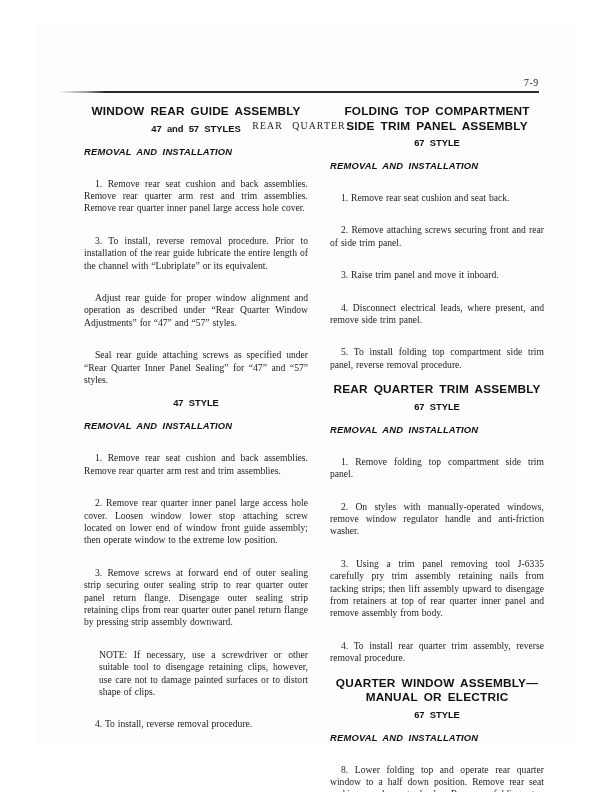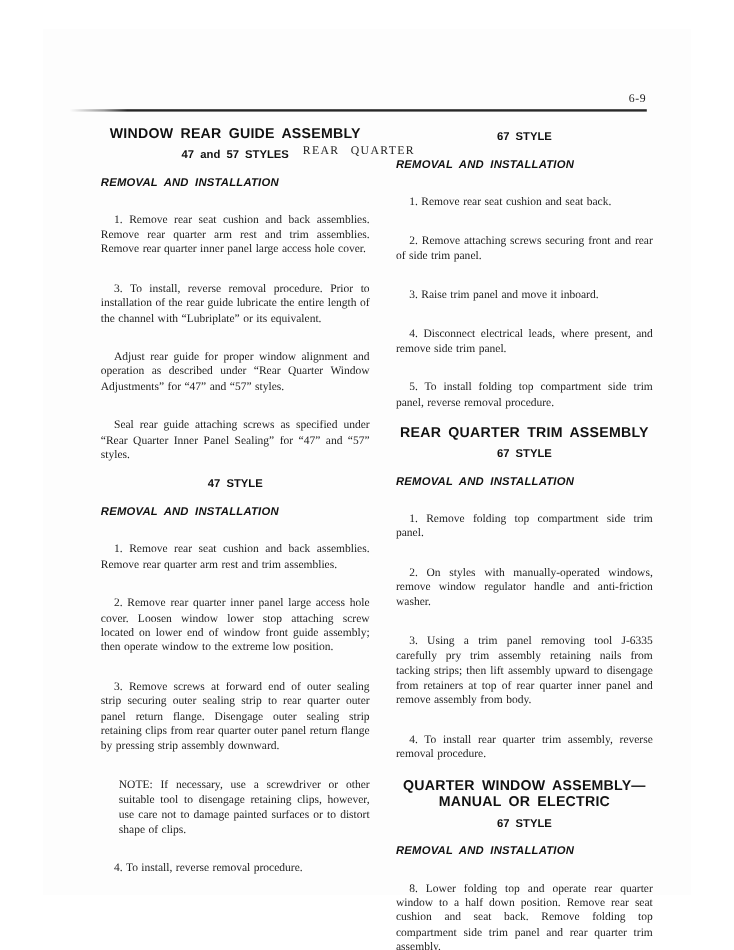--- a/index.html
+++ b/index.html
@@ -45,21 +45,21 @@
     margin:20px 0 0;text-indent:11px;word-spacing:0.5px;color:#1c1c1c;
   }
   p.para.note{margin-left:15px;text-indent:0;}
 </style>
 </head>
 <body>
 
 <div class="paper"></div>
 
 <div class="running-head">REAR QUARTER</div>
-<div class="page-num">6-9</div>
+<div class="page-num">7-9</div>
 <div class="head-rule"></div>
 
 <div class="columns">
 
   <div class="col left">
 
     <section>
       <h2 class="sec-heading">
         <span>WINDOW REAR GUIDE ASSEMBLY</span>
       </h2>
@@ -79,20 +79,24 @@
       <p class="para">3. Remove screws at forward end of outer sealing strip securing outer sealing strip to rear quarter outer panel return flange. Disengage outer sealing strip retaining clips from rear quarter outer panel return flange by pressing strip assembly downward.</p>
       <p class="para note">NOTE: If necessary, use a screwdriver or other suitable tool to disengage retaining clips, however, use care not to damage painted surfaces or to distort shape of clips.</p>
       <p class="para">4. To install, reverse removal procedure.</p>
     </section>
 
   </div>
 
   <div class="col right">
 
     <section>
+      <h2 class="sec-heading">
+        <span>FOLDING TOP COMPARTMENT</span><br>
+        <span>SIDE TRIM PANEL ASSEMBLY</span>
+      </h2>
       <div class="style-line">67 STYLE</div>
       <div class="proc-label">REMOVAL AND INSTALLATION</div>
       <p class="para">1. Remove rear seat cushion and seat back.</p>
       <p class="para">2. Remove attaching screws securing front and rear of side trim panel.</p>
       <p class="para">3. Raise trim panel and move it inboard.</p>
       <p class="para">4. Disconnect electrical leads, where present, and remove side trim panel.</p>
       <p class="para">5. To install folding top compartment side trim panel, reverse removal procedure.</p>
     </section>
 
     <section>

